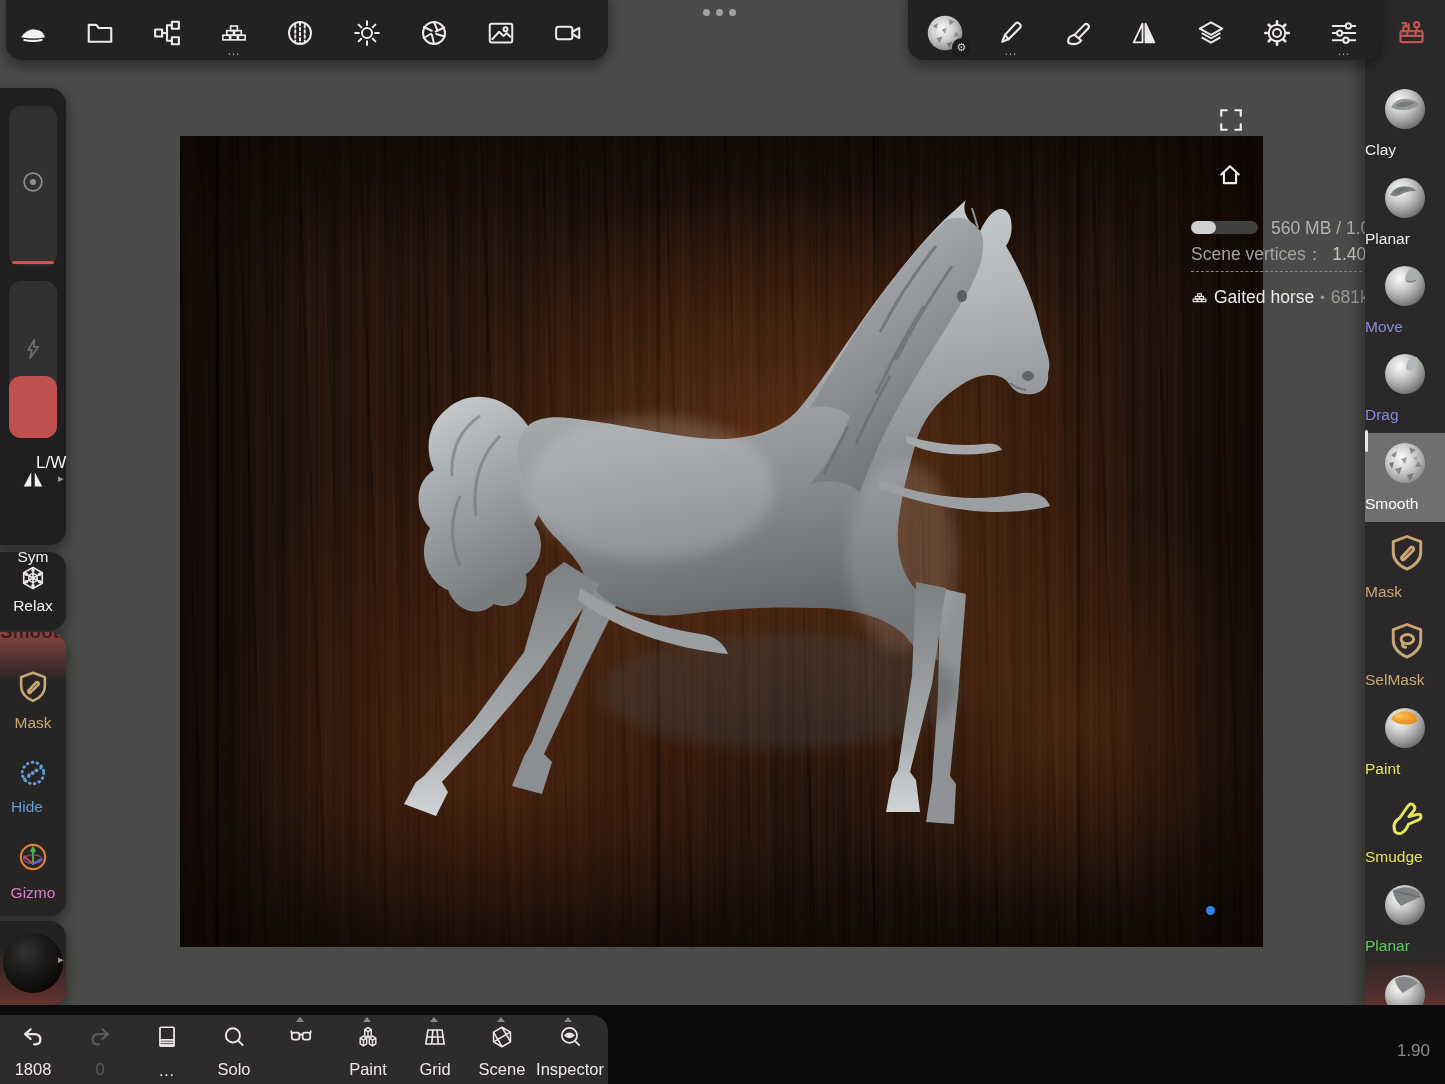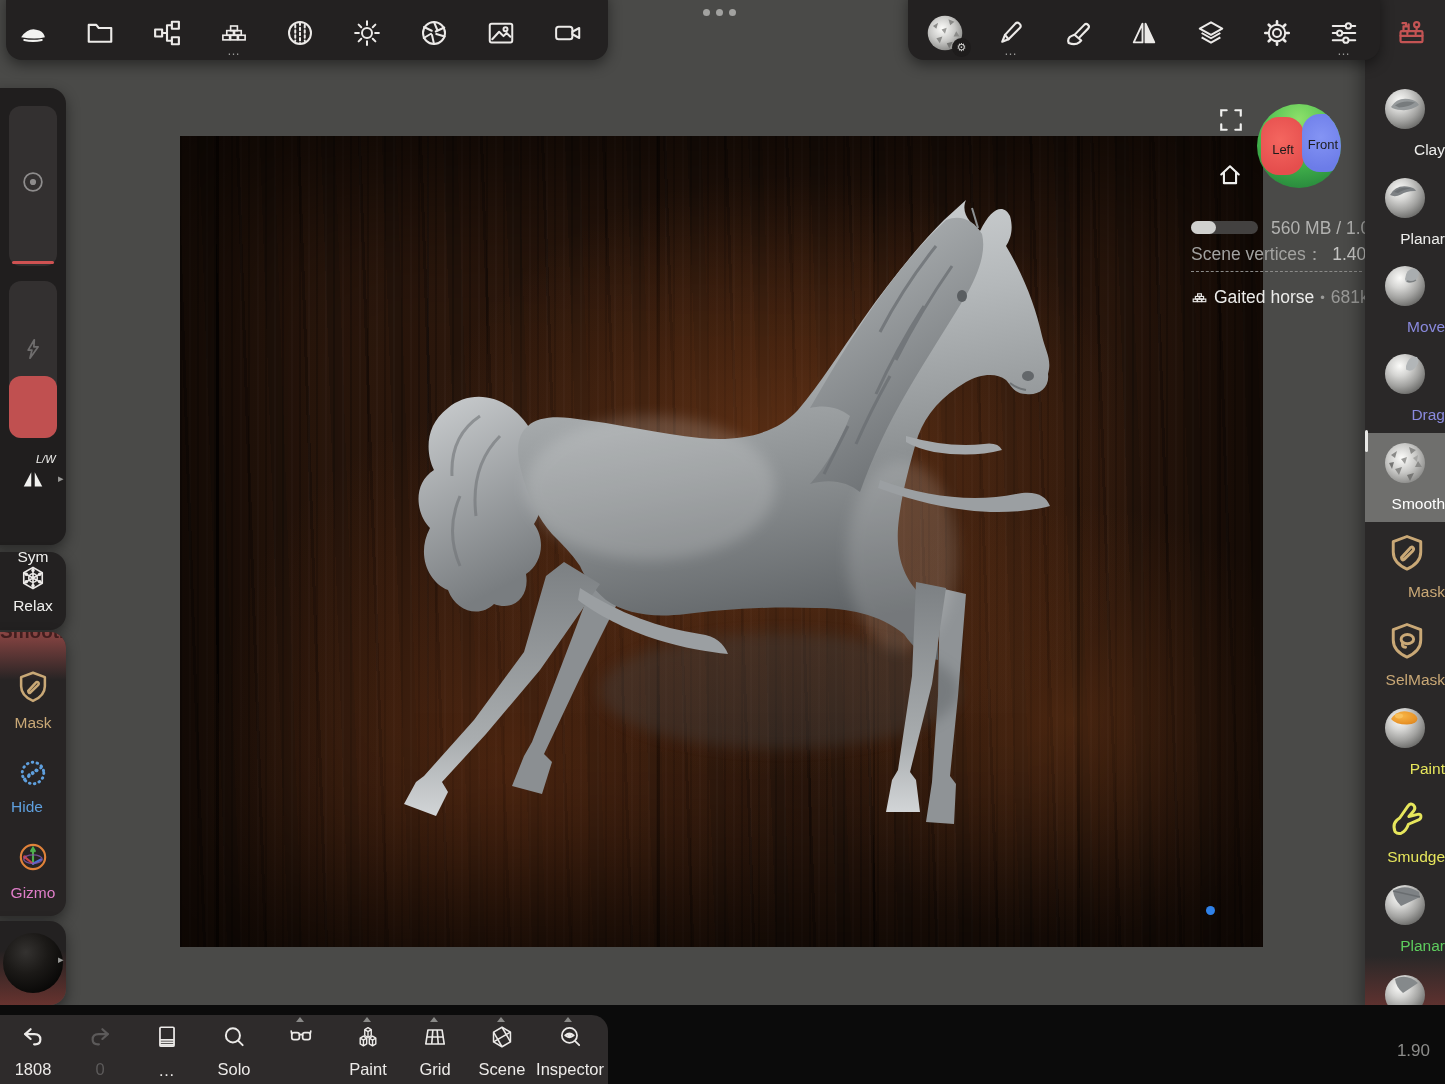--- a/index.html
+++ b/index.html
@@ -19,21 +19,21 @@
     background-image:
       radial-gradient(ellipse 520px 430px at 56% 42%, rgba(152,76,30,.50), rgba(152,76,30,0) 70%),
       radial-gradient(ellipse 430px 520px at 30% 78%, rgba(132,62,24,.38), rgba(132,62,24,0) 70%),
       radial-gradient(ellipse 390px 310px at 82% 72%, rgba(142,72,28,.32), rgba(142,72,28,0) 70%),
       repeating-linear-gradient(90deg, rgba(0,0,0,.22) 0 2px, rgba(0,0,0,0) 2px 9px, rgba(255,255,255,.025) 9px 11px, rgba(0,0,0,0) 11px 17px),
       repeating-linear-gradient(88deg, rgba(60,28,12,.20) 0 23px, rgba(20,8,4,.28) 23px 26px, rgba(92,46,20,.13) 26px 47px, rgba(0,0,0,0) 47px 61px),
       linear-gradient(90deg, rgba(0,0,0,0) 0 36px, rgba(5,2,1,.85) 36px 39px, rgba(0,0,0,0) 39px 247px, rgba(5,2,1,.55) 247px 249px, rgba(0,0,0,0) 249px 477px, rgba(5,2,1,.7) 477px 480px, rgba(0,0,0,0) 480px 693px, rgba(5,2,1,.6) 693px 695px, rgba(0,0,0,0) 695px 897px, rgba(5,2,1,.7) 897px 900px, rgba(0,0,0,0) 900px 1039px, rgba(5,2,1,.5) 1039px 1041px, rgba(0,0,0,0) 1041px);
   }
   .canvas::before{content:"";position:absolute;inset:0;box-shadow:inset 0 0 150px 55px rgba(0,0,0,.72);}
   .rtool{position:absolute;left:1365px;width:80px;height:88px;}
-  .rtlabel{position:absolute;left:0;width:80px;top:56px;text-align:right;font-size:15.5px;}
+  .rtlabel{position:absolute;left:0;width:80px;top:56px;text-align:left;font-size:15.5px;}
   .matball{position:absolute;width:60px;height:60px;border-radius:50%;
     background:radial-gradient(circle at 38% 32%, #343230 0%, #1b1917 40%, #0a0908 75%, #040302 100%);}
   .track{position:absolute;background:#333030;border-radius:12px;}
 </style>
 </head>
 <body>
 
 <svg width="0" height="0" style="position:absolute">
   <defs>
     <radialGradient id="sphereG" cx="0.37" cy="0.30" r="0.85">
@@ -118,26 +118,20 @@
     <div class="abs" style="left:1026px;top:770px;width:9px;height:9px;border-radius:50%;background:#2f81e8;"></div>
   </div>
 
   <svg class="abs" style="left:1218px;top:107px;z-index:10" width="26" height="26" viewBox="0 0 24 24" stroke="#f0f0ee" stroke-width="2" fill="none" stroke-linecap="round">
     <path d="M3 8 V3 H8 M16 3 H21 V8 M21 16 V21 H16 M8 21 H3 V16"></path>
   </svg>
   <svg class="abs" style="left:1216px;top:161px;z-index:10" width="28" height="28" viewBox="0 0 24 24" stroke="#f0f0ee" stroke-width="1.8" fill="none" stroke-linecap="round" stroke-linejoin="round">
     <path d="M4.5 11.5 L12 4.5 L19.5 11.5 M6.8 9.8 V19 H17.2 V9.8"></path>
   </svg>
 
-  <div class="abs" style="left:1257px;top:104px;width:84px;height:84px;border-radius:50%;overflow:hidden;z-index:10;background:radial-gradient(circle at 50% 18%, #8ee06a, #4cbf50 45%, #2e9340 80%, #237a36);">
-    <div class="abs" style="left:4px;top:13px;width:43px;height:58px;border-radius:18px;background:radial-gradient(circle at 45% 40%, #f4665f, #e54e4d 75%);"></div>
-    <div class="abs" style="left:45px;top:10px;width:42px;height:58px;border-radius:18px;background:radial-gradient(circle at 45% 40%, #8494f4, #6c7ce8 75%);"></div>
-    <div class="abs" style="left:7px;top:38px;width:38px;text-align:center;font-size:13px;color:#1c1c1c;">Left</div>
-    <div class="abs" style="left:46px;top:33px;width:40px;text-align:center;font-size:13px;color:#1c1c1c;">Front</div>
-  </div>
 
   <div class="abs" style="left:1191px;top:221px;width:67px;height:13px;border-radius:7px;background:#434140;z-index:10;">
     <div style="position:absolute;left:0;top:0;width:38%;height:13px;border-radius:7px;background:#d0d0ce;"></div>
   </div>
   <div class="abs" style="left:1271px;top:218px;font-size:17.5px;color:#b2b2b0;white-space:nowrap;z-index:10;">560 MB / 1.09 G</div>
   <div class="abs" style="left:1191px;top:242px;font-size:17.5px;white-space:nowrap;z-index:10;">
     <span style="color:#a2a2a0;">Scene vertices：</span>
     <span style="color:#c4c4c2;margin-left:4px;">1.40M</span>
   </div>
   <div class="abs" style="left:1191px;top:271px;width:171px;border-top:1.5px dashed #8a8a88;z-index:10;"></div>
@@ -390,21 +384,21 @@
           <circle cx="12" cy="12" r="1.9" fill="#8e8c8c"></circle>
       </svg>
       <div style="position:absolute;left:3px;bottom:2px;width:42px;height:3.5px;border-radius:2px;background:#cf5252;"></div>
     </div>
     <div class="track" style="left:9px;top:281px;width:48px;height:157px;">
       <svg style="position:absolute;left:11px;top:55px;" width="26" height="26" viewBox="0 0 24 24" stroke="#6f6d6d" stroke-width="1.6" fill="none" stroke-linejoin="round">
         <path d="M13.2 3.5 L7.5 13 H11 L9.2 20.5 L16.8 10 H12.8 Z"></path>
       </svg>
       <div style="position:absolute;left:0;bottom:0;width:48px;height:62px;border-radius:12px;background:#c05050;"></div>
     </div>
-    <div class="abs" style="left:36px;top:453px;font-size:11px;color:#f2f2f0;font-style:italic;">L/W</div>
+    <div class="abs" style="left:36px;top:453px;font-size:17px;color:#f2f2f0;">L/W</div>
     <div class="abs" style="left:2px;top:460px;width:62px;height:70px;">
       <svg style="position:absolute;left:16px;top:4px;" width="30" height="30" viewBox="0 0 24 24" fill="#f2f2f0">
         <path d="M10.6 6.5 L4.6 18 H10.6 Z"></path>
           <path d="M13.4 6.5 L19.4 18 H13.4 Z"></path>
       </svg>
       <div class="arrowr" style="left:56px;top:12px;">▸</div>
       <div class="lbl" style="left:0;top:40px;width:62px;margin-top:48px;">Sym</div>
     </div>
   </div>
 

